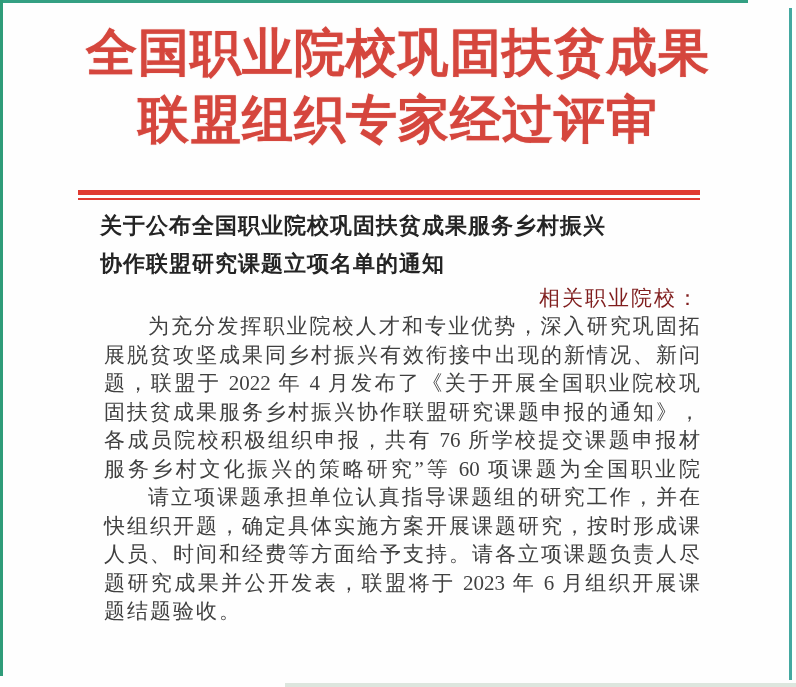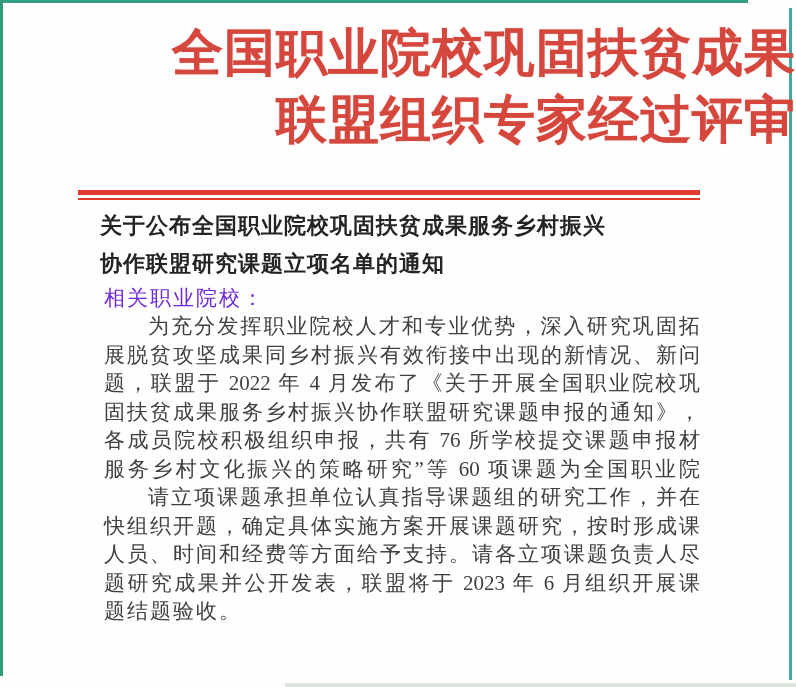--- a/index.html
+++ b/index.html
@@ -13,21 +13,21 @@
   
   .frame { position: absolute; }
   .frame-top    { left: 0; top: 0; width: 748px; height: 3px; background: #34a083; }
   .frame-left   { left: 0; top: 0; width: 3px; height: 676px; background: #2f9c79; }
   .frame-right  { left: 789px; top: 8px; width: 3px; height: 672px; background: #43a8a0; }
   .frame-bottom { left: 285px; top: 683px; width: 511px; height: 4px; background: #dde6de; }
 
   
   .masthead {
     position: absolute; top: 20px; left: 0; width: 796px;
-    text-align: right;
+    text-align: center;
     color: #d5463d;
     font-weight: bold;
     font-size: 51px;
     line-height: 67px;
     letter-spacing: 1px;
     text-shadow: 0 0 1px rgba(213,70,61,.6);
   }
 
   
   .rule { position: absolute; left: 78px; top: 190px; width: 622px; }
@@ -38,22 +38,23 @@
   .subject {
     position: absolute; top: 207px; left: 100px; width: 600px;
     font-size: 22px; font-weight: bold;
     color: #242424;
     line-height: 38px;
     letter-spacing: 1px;
   }
 
   .salutation {
     position: absolute; top: 283px; left: 104px; width: 596px;
-    font-size: 21px; color: #6d28d9; line-height: 30px;
+    font-size: 21px; color: #7f1d1d; line-height: 30px;
     letter-spacing: 2px;
+    text-align: right;
   }
 
   
   .doc-body {
     position: absolute; top: 312px; left: 104px; width: 596px;
     font-size: 21px; color: #404040; line-height: 28.5px;
   }
   .bline {
     text-align: justify;
     text-align-last: justify;

